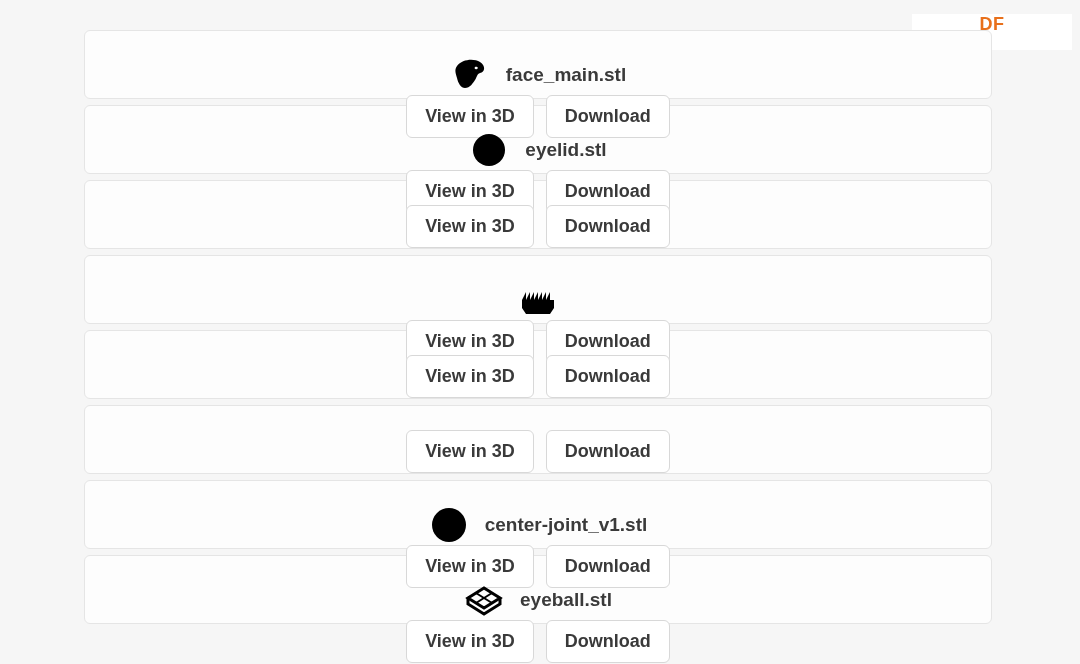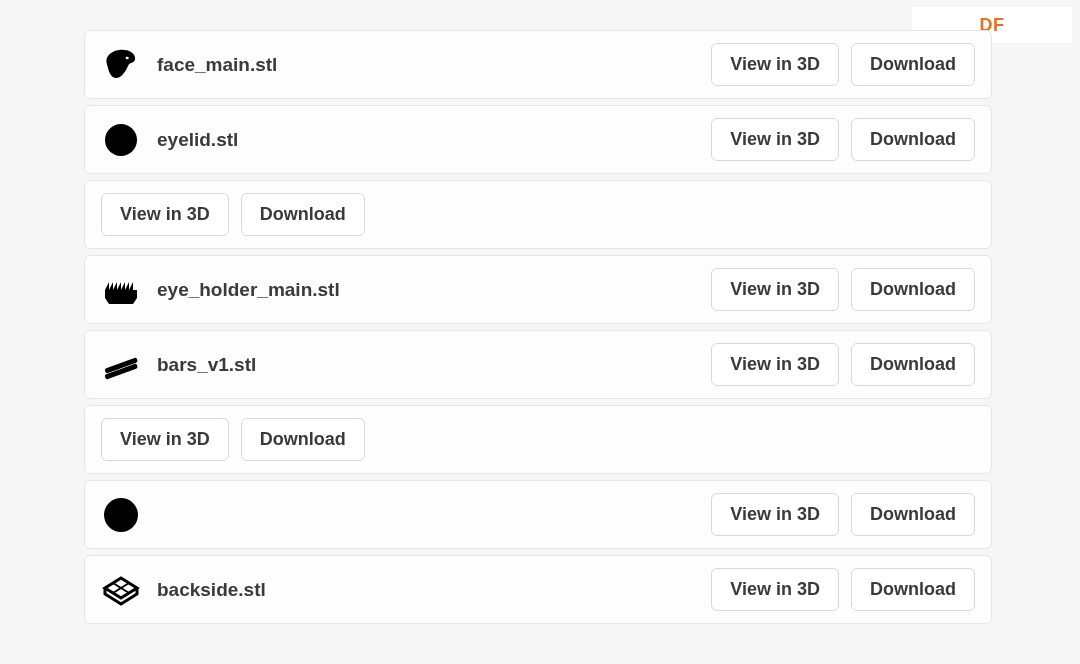--- a/index.html
+++ b/index.html
@@ -9,27 +9,27 @@
     }
     body {
       font-family: -apple-system, BlinkMacSystemFont, "Segoe UI", Helvetica, Arial, sans-serif;
       background: #f6f6f6;
       width: 1080px;
       height: 664px;
       position: relative;
     }
     .badge-area {
       position: absolute;
-      top: 7px;
+      top: 14px;
       right: 8px;
       background: #ffffff;
       width: 160px;
       height: 36px;
       display: flex;
-      align-items: center;
+      align-items: flex-start;
       justify-content: center;
     }
     .badge-text {
       color: #e8701b;
       font-weight: 800;
       font-size: 18px;
       letter-spacing: 0.5px;
     }
     .file-list {
       position: absolute;
@@ -40,20 +40,21 @@
     .file-row {
       display: flex;
       align-items: center;
       justify-content: space-between;
       background: #fdfdfd;
       border: 1px solid #e5e5e5;
       border-radius: 6px;
       padding: 24px 16px;
       margin-bottom: 6px;
       height: 69px;
+      flex-direction: column;
     }
     .file-left {
       display: flex;
       align-items: center;
       gap: 16px;
     }
     .thumb {
       width: 40px;
       height: 40px;
       display: flex;
@@ -133,76 +134,67 @@
     </div>
   </div>
 
   <div class="file-row">
     <div class="file-left">
       <div class="thumb">
         <svg viewBox="0 0 40 40">
             <path d="M4 28 L4 20 L8 12 L8 20 L12 12 L12 20 L16 12 L16 20 L20 12 L20 20 L24 12 L24 20 L28 12 L28 20 L32 12 L32 20 L36 20 L36 28 L32 34 L8 34 Z" fill="#000"></path>
           </svg>
       </div>
-      <span class="filename">eye_holder_main.stl</span>
-    </div>
-    <div class="file-right">
-      <button class="btn">View in 3D</button>
-      <button class="btn">Download</button>
-    </div>
-  </div>
-
-  <div class="file-row">
-    <div class="file-left">
-      <div class="thumb">
-        <svg viewBox="0 0 40 40">
-            <rect x="3" y="18" width="34" height="5" rx="2" transform="rotate(-20 20 20)" fill="#000"></rect>
-            <rect x="3" y="24" width="34" height="5" rx="2" transform="rotate(-20 20 26)" fill="#000"></rect>
-          </svg>
-      </div>
-      <span class="filename">bars_v1.stl</span>
-    </div>
+    </div>
+    <div class="file-right">
+      <button class="btn">View in 3D</button>
+      <button class="btn">Download</button>
+    </div>
+  </div>
+
+  <div class="file-row">
     <div class="file-right">
       <button class="btn">View in 3D</button>
       <button class="btn">Download</button>
     </div>
   </div>
 
   <div class="file-row">
     <div class="file-right">
       <button class="btn">View in 3D</button>
       <button class="btn">Download</button>
     </div>
   </div>
 
   <div class="file-row">
     <div class="file-left">
       <div class="thumb">
         <svg viewBox="0 0 40 40">
             <circle cx="20" cy="20" r="17" fill="#000"></circle>
           </svg>
       </div>
+      <span class="filename">center-joint_v1.stl</span>
     </div>
     <div class="file-right">
       <button class="btn">View in 3D</button>
       <button class="btn">Download</button>
     </div>
   </div>
 
   <div class="file-row">
     <div class="file-left">
       <div class="thumb">
         <svg viewBox="0 0 40 40">
             <path d="M20 8 L36 18 L20 28 L4 18 Z" fill="none" stroke="#000" stroke-width="3"></path>
             <path d="M4 18 L4 24 L20 34 L36 24 L36 18" fill="none" stroke="#000" stroke-width="3"></path>
             <line x1="12" y1="13" x2="28" y2="23" stroke="#000" stroke-width="2"></line>
             <line x1="28" y1="13" x2="12" y2="23" stroke="#000" stroke-width="2"></line>
           </svg>
       </div>
-      <span class="filename">backside.stl</span>
+      <span class="filename">eyeball.stl</span>
     </div>
     <div class="file-right">
       <button class="btn">View in 3D</button>
       <button class="btn">Download</button>
     </div>
   </div>
 
 </div>
 
 </body></html>

